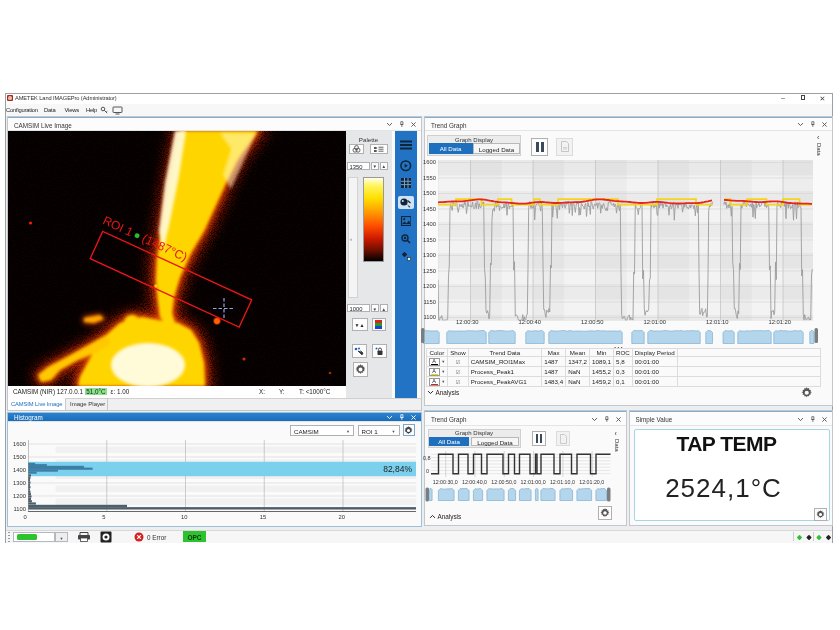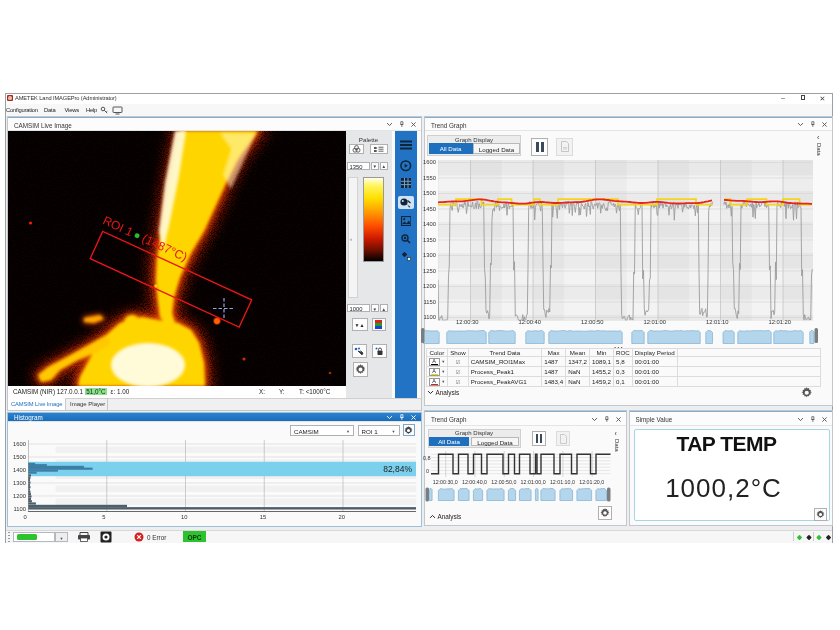--- a/index.html
+++ b/index.html
@@ -584,21 +584,21 @@
           <use href="#chev"></use>
         </svg><svg>
           <use href="#pin"></use>
         </svg><svg>
           <use href="#xx"></use>
         </svg></span>
   </div>
 </div>
 <div class="abs" style="left:633.5px; top:428.5px; width:196px; height:92.5px; background:#fff; border:1.2px solid #a5d5e8; border-radius:2px;"></div>
 <div class="abs" style="left:628.5px; top:431.5px; width:196px; text-align:center; font-size:21px; font-weight:bold; color:#111; letter-spacing:-0.5px;">TAP TEMP</div>
-<div class="abs" style="left:625.5px; top:472.5px; width:196px; text-align:center; font-size:26px; color:#222; letter-spacing:1px;">1000,2°C</div>
+<div class="abs" style="left:625.5px; top:472.5px; width:196px; text-align:center; font-size:26px; color:#222; letter-spacing:1px;">2524,1°C</div>
 <div class="btnp" style="left:813.5px; top:507.5px; width:13px; height:13px;"></div>
 <svg class="abs" style="left:815.5px; top:509.5px; color:#555;" width="9" height="9">
     <use href="#gear" width="9" height="9" fill="#555"></use>
   </svg>
 
 <div class="abs" style="left:5.5px; top:529.5px; width:826.5px; height:13px; background:#f6f6f6; border-top:1px solid #d8d8d8;"></div>
 <div class="abs" style="left:8px; top:531.5px; width:1.5px; height:10px; background:repeating-linear-gradient(#999 0 1.5px, transparent 1.5px 3px);"></div>
 <div class="abs" style="left:13px; top:531.8px; width:42px; height:9.8px; background:#fff; border:1px solid #b5b9bd;"></div>
 <div class="abs" style="left:16.5px; top:533.8px; width:20px; height:6px; background:#2ec22e; border-radius:1.5px;"></div>
 <div class="abs" style="left:55px; top:531.8px; width:13px; height:9.8px; background:#eee; border:1px solid #b5b9bd; font-size:4px; color:#555; text-align:center; padding-top:2.8px;">▼</div>

